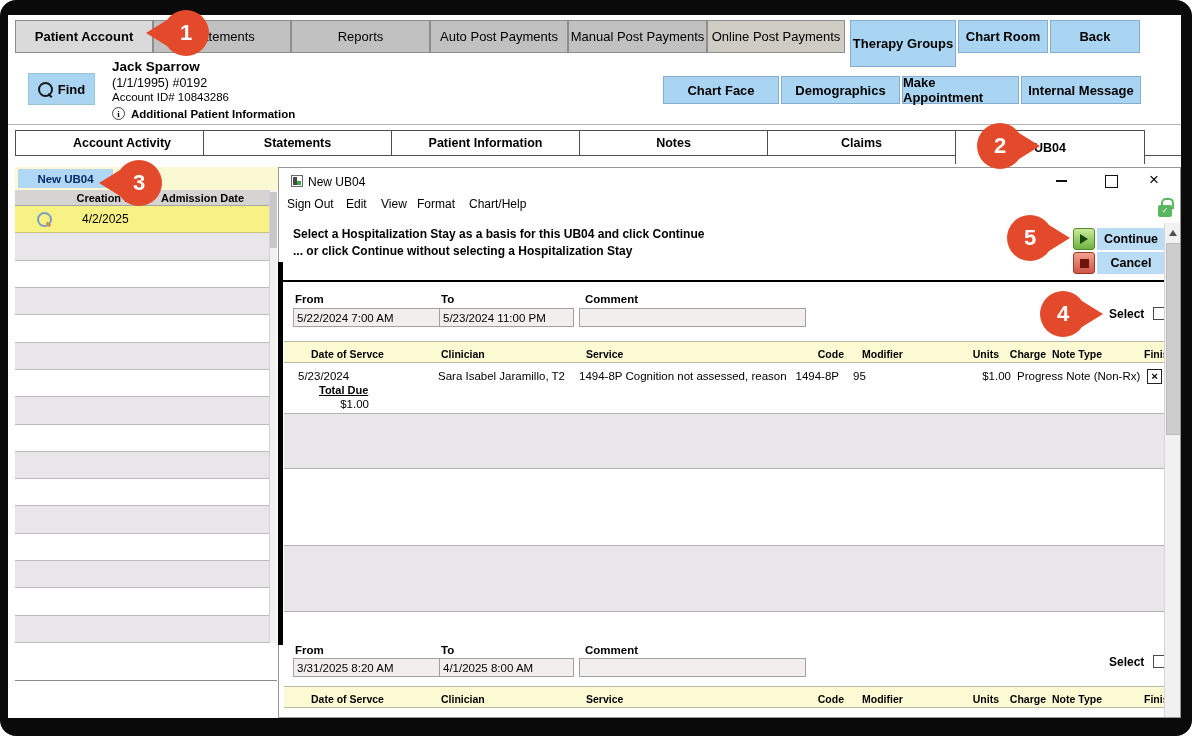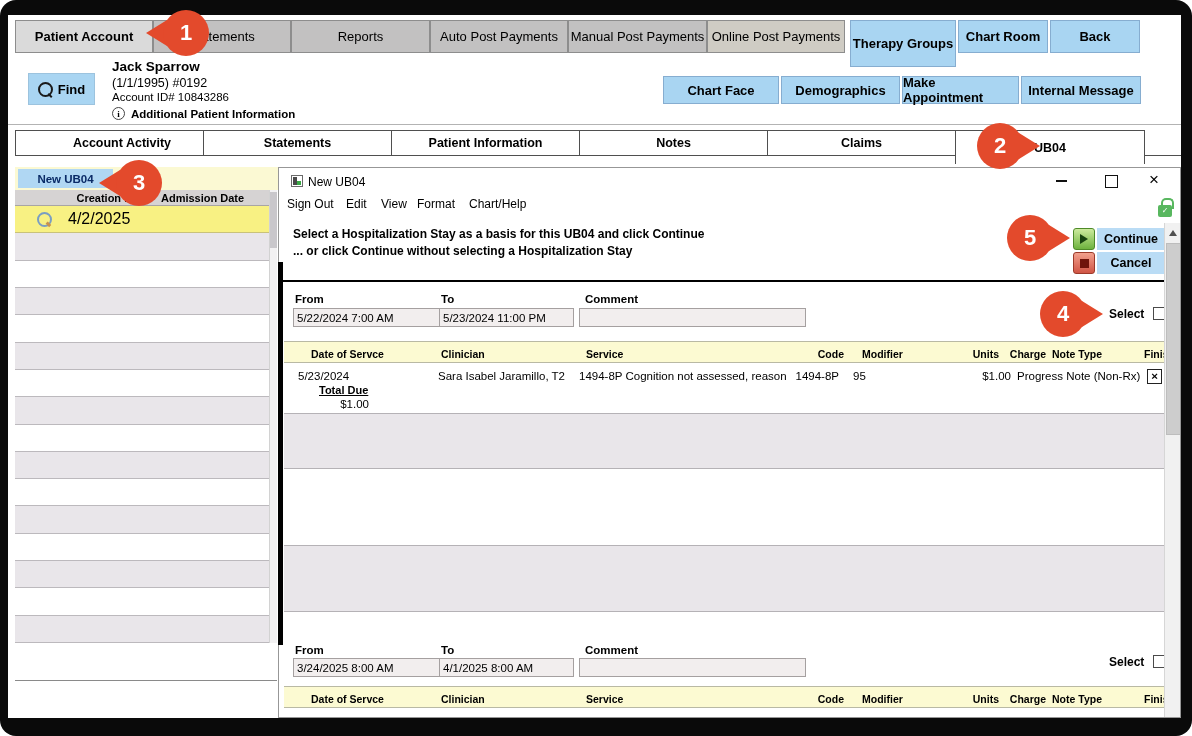--- a/index.html
+++ b/index.html
@@ -45,21 +45,21 @@
   .lcolhdr{left:15px;top:190px;width:254px;height:16px;background:#d6d3d3;border-bottom:1px solid #a8a5a5;
            z-index:2;display:flex;font-size:11px;font-weight:bold;align-items:center}
   .lcolhdr .c1{width:133px;text-align:right}
   .lcolhdr .c2{padding-left:13px}
   .llist{left:15px;top:206px;width:254px;height:437px;z-index:2;display:flex;flex-direction:column}
   .lrow{flex:1;border-bottom:1px solid #bcb9bd;background:#fff;display:flex;align-items:center}
   .lrow:nth-child(even){background:#e9e6ea}
   .lrow.sel{background:#f8f183;border-bottom:1px solid #c9c27a}
   .lrow .rowmag{width:11px;height:11px;border:2px solid #7a9ec2;border-radius:50%;margin-left:22px;position:relative}
   .lrow .rowmag::after{content:"";position:absolute;width:2.5px;height:5px;background:#c8924e;left:8px;top:8px;transform:rotate(-45deg)}
-  .lrow .rdate{font-size:16px;margin-left:16px}
+  .lrow .rdate{font-size:12px;margin-left:30px}
   .lscroll{left:269px;top:190px;width:8px;height:453px;background:#f2f1f2;border-left:1px solid #d2d2d2;z-index:2}
   .lthumb{left:270px;top:192px;width:7px;height:56px;background:#c9c7cb;z-index:3}
   .lbottomline{left:15px;top:680px;width:262px;height:1px;background:#8a8a8a;z-index:2}
 
   
   .modal{left:278px;top:167px;width:903px;height:551px;background:#fff;border:1px solid #979797;z-index:10;overflow:hidden}
   .modal .abs{position:absolute}
   .winicon{left:12px;top:7px;width:12px;height:12px;border:1px solid #6a6a6a;background:#fff}
   .winicon::before{content:"";position:absolute;left:1px;top:1px;width:4px;height:8px;background:#4a4a4a}
   .winicon::after{content:"";position:absolute;right:1px;bottom:1px;width:4px;height:4px;background:#39a845}
@@ -257,21 +257,21 @@
     <span style="left:40px;top:216px;font-weight:bold;text-decoration:underline;font-size:11px">Total Due</span>
     <span style="left:30px;top:230px;width:60px;text-align:right">$1.00</span>
   </div>
 
   <div class="abs band" style="top:245px;height:56px"></div>
   <div class="abs band" style="top:377px;height:67px"></div>
 
   <span class="abs flabel" style="left:16px;top:476px">From</span>
   <span class="abs flabel" style="left:162px;top:476px">To</span>
   <span class="abs flabel" style="left:306px;top:476px">Comment</span>
-  <div class="abs finput" style="left:14px;top:490px;width:162px">3/24/2025 8:00 AM</div>
+  <div class="abs finput" style="left:14px;top:490px;width:162px">3/31/2025 8:20 AM</div>
   <div class="abs finput" style="left:160px;top:490px;width:135px">4/1/2025 8:00 AM</div>
   <div class="abs finput" style="left:300px;top:490px;width:227px"></div>
   <span class="abs selectlbl" style="left:830px;top:487px">Select</span>
   <span class="abs selbox" style="left:874px;top:487px"></span>
 
   <div class="abs thead" style="top:518px">
     <span class="h-dos">Date of Servce</span>
     <span class="h-cli">Clinician</span>
     <span class="h-svc">Service</span>
     <span class="h-code">Code</span>

